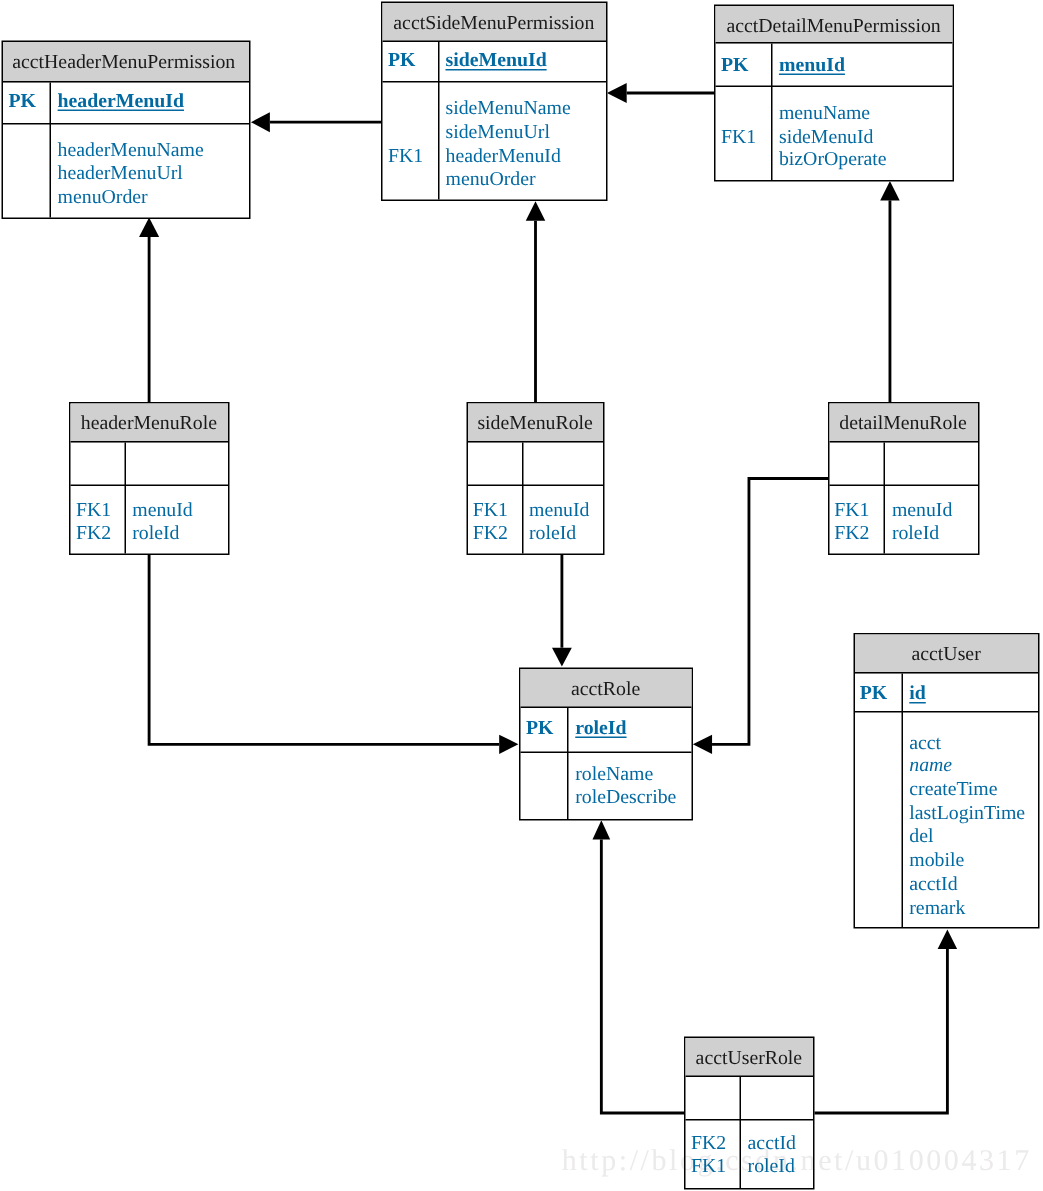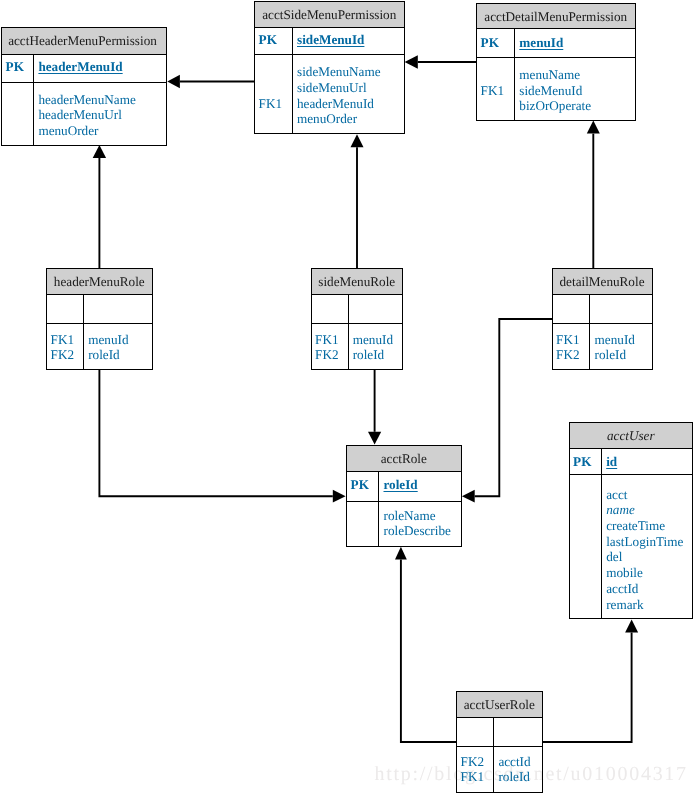--- a/index.html
+++ b/index.html
@@ -155,21 +155,21 @@
     </div>
     <div class="pkline" style="top: 54.5px;"></div>
     <div class="vline" style="left: 31.3px; top: 25.8px;"></div>
     <div class="txt keycol b" style="left: 3.6px; top: 31.75px;">PK</div>
     <div class="txt pkattr b u" style="left: 36.5px; top: 31.75px;">roleId</div>
     <div class="txt attr" style="left: 36.5px; top: 62.6px;">roleName</div>
     <div class="txt attr" style="left: 36.5px; top: 78.3px;">roleDescribe</div>
   </div>
 
   <div class="entity" style="left: 568.5px; top: 422px; width: 124.5px; height: 197px;">
-    <div class="ehead" style="height: 25.6px; font-style: italic;">
+    <div class="ehead" style="height: 25.6px;">
       <div class="etitle" style="top: 5.5px;">acctUser</div>
     </div>
     <div class="pkline" style="top: 51.4px;"></div>
     <div class="vline" style="left: 31.5px; top: 25.6px;"></div>
     <div class="txt keycol b" style="left: 3.6px; top: 31.9px;">PK</div>
     <div class="txt pkattr b u" style="left: 36.7px; top: 31.9px;">id</div>
     <div class="txt attr" style="left: 36.7px; top: 64.6px;">acct</div>
     <div class="txt attr" style="left: 36.7px; top: 80.31px; font-style: italic;">name</div>
     <div class="txt attr" style="left: 36.7px; top: 96.02px;">createTime</div>
     <div class="txt attr" style="left: 36.7px; top: 111.73px;">lastLoginTime</div>

